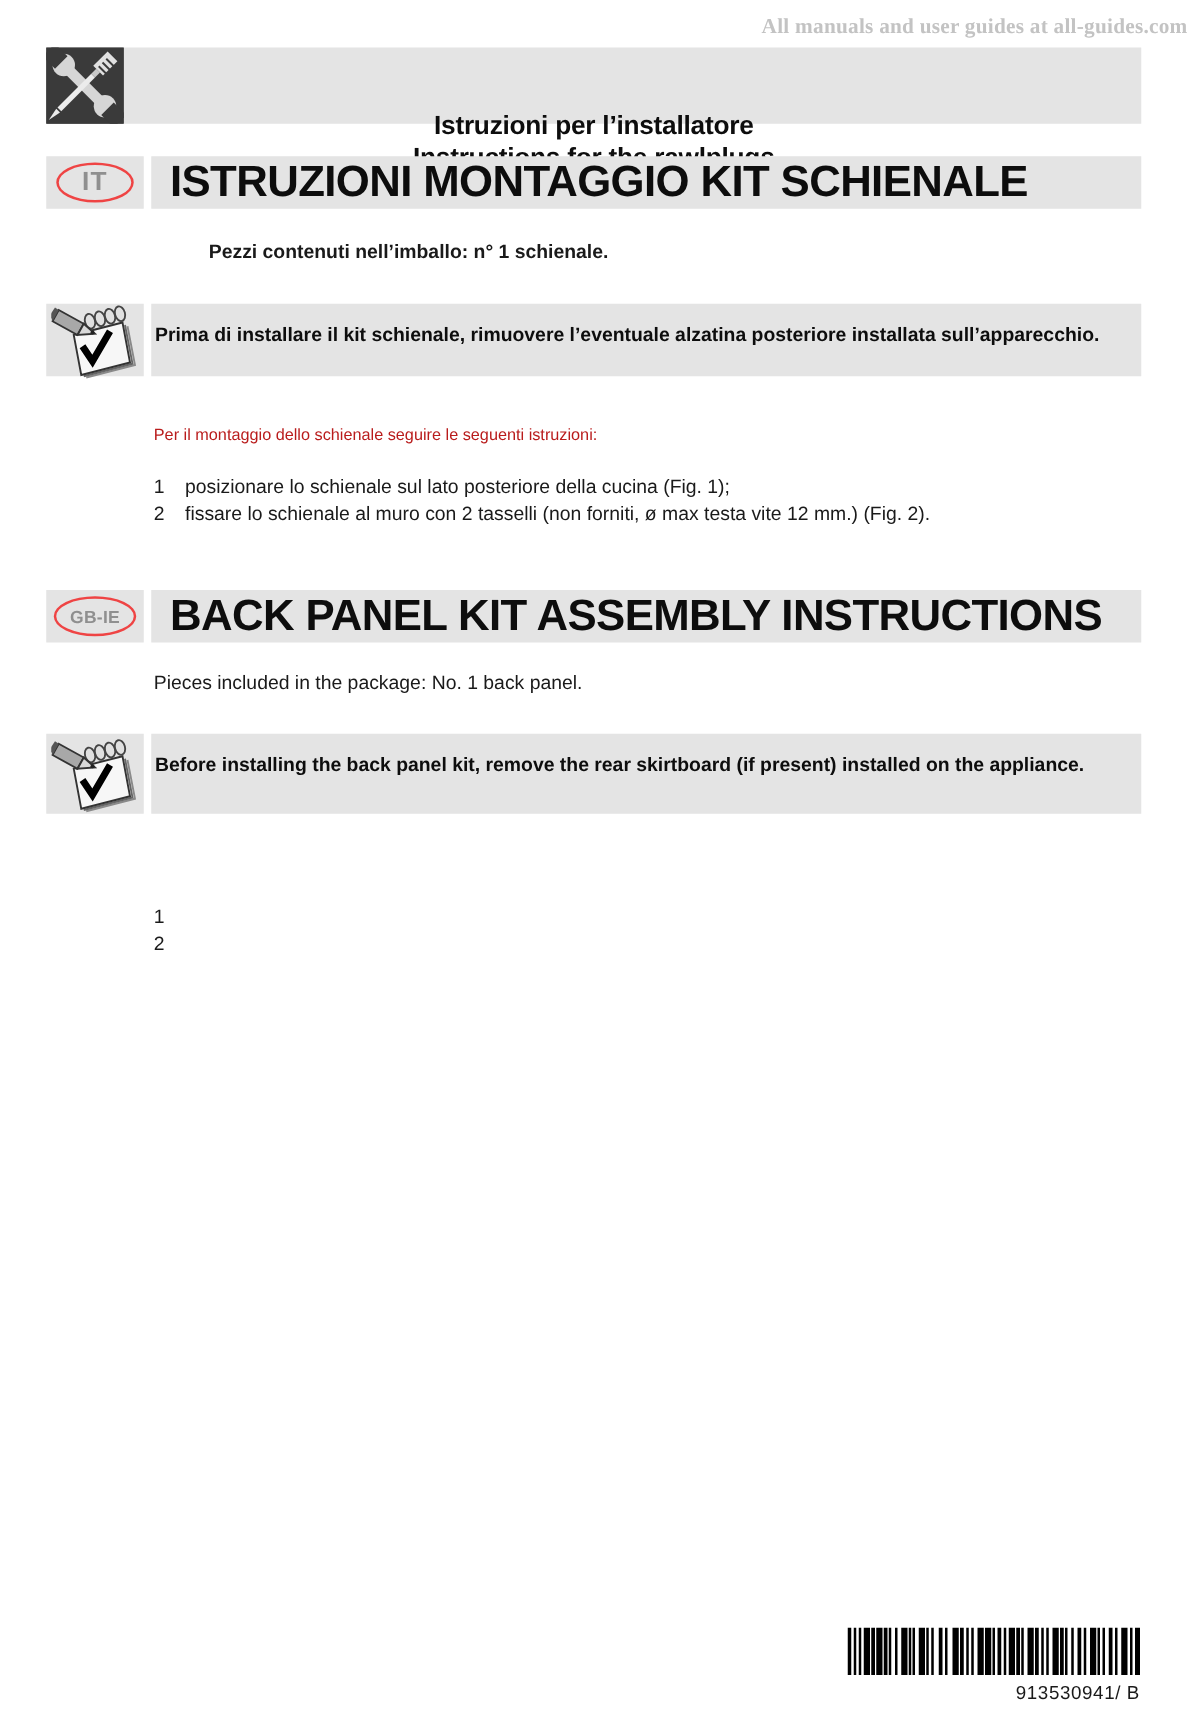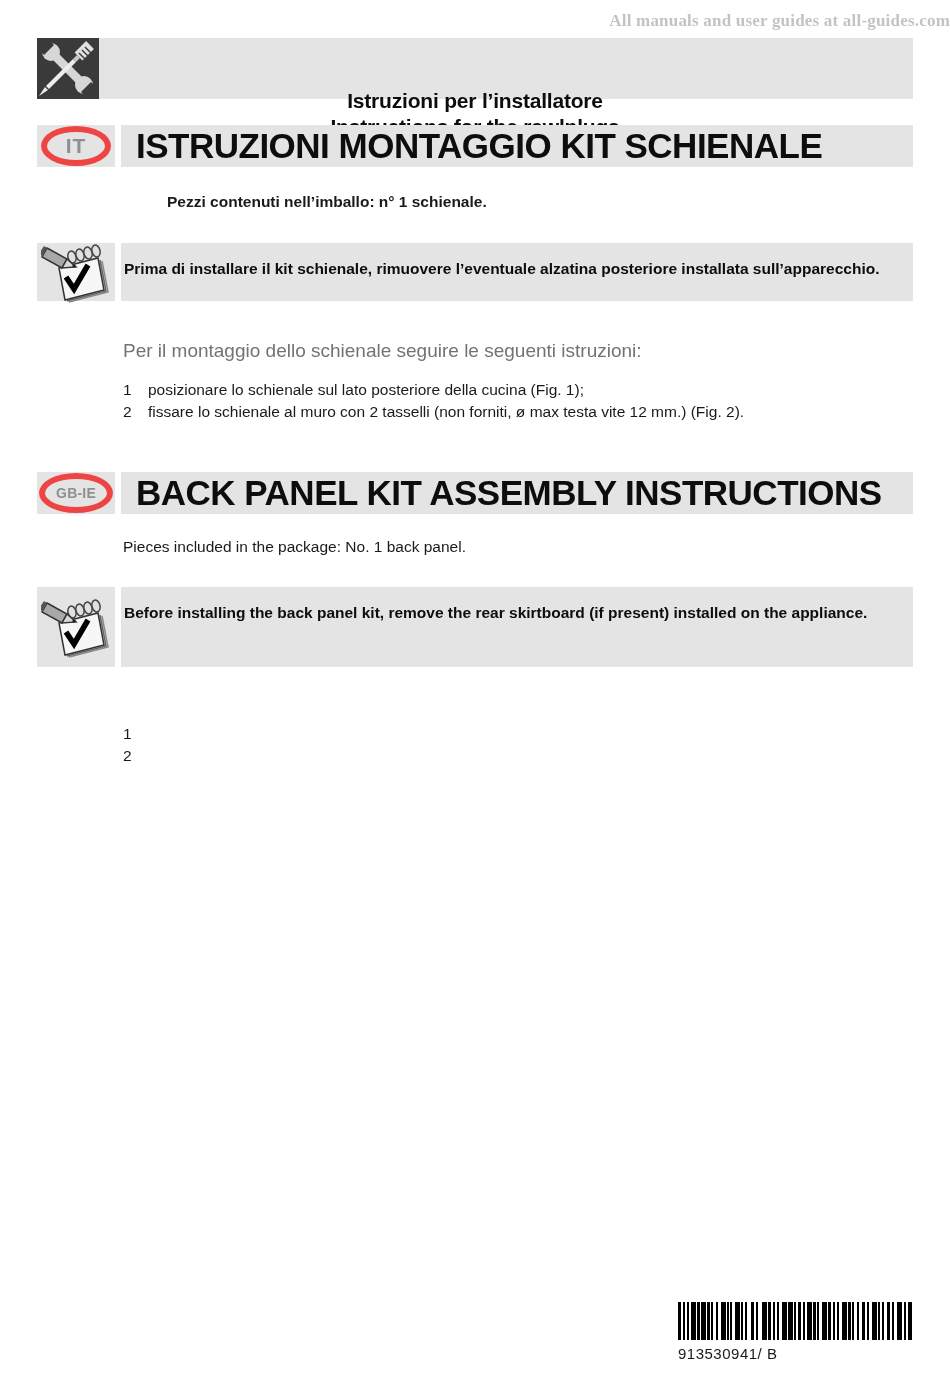--- a/index.html
+++ b/index.html
@@ -25,57 +25,57 @@
   }
   
   .sec-head { position:absolute; left:37px; width:876px; height:42px; }
   #sec-it { top:125px; }
   #sec-gb { top:472px; }
   .badge-block {
     position:absolute; left:0; top:0; width:78px; height:42px; background:#e4e4e4;
     display:flex; align-items:center; justify-content:center;
   }
   .badge {
-    border:6px solid #ef4444; border-radius:50%; color:#8f8f8f; font-weight:bold;
+    border:2px solid #ef4444; border-radius:50%; color:#8f8f8f; font-weight:bold;
     display:flex; align-items:center; justify-content:center; background:transparent;
   }
   .badge.it { width:58px; height:28px; font-size:21px; letter-spacing:1px; }
   .badge.gb { width:62px; height:28px; font-size:14px; letter-spacing:0.2px; }
   .title-bar {
     position:absolute; left:84px; right:0; top:0; bottom:0; background:#e4e4e4;
     display:flex; align-items:center; font-weight:bold; font-size:35px;
     letter-spacing:-0.5px; color:#0d0d0d; padding-left:15px;
   }
   
   .pkg-line { position:absolute; left:123px; font-size:15.5px; color:#1a1a1a; }
   #pkg-it { top:193px; font-weight:bold;margin-left:44px; }
   #pkg-gb { top:538px; }
   
   .note { position:absolute; left:37px; width:876px; }
   #note-it { top:243px; height:58px; }
-  #note-gb { top:587px; height:80px; }
+  #note-gb { top:587px; height:64px; }
   .icon-block {
     position:absolute; left:0; top:0; width:78px; height:100%; background:#e4e4e4;
     display:flex; align-items:center; justify-content:center;
   }
   .note-bar {
     position:absolute; left:84px; right:0; top:0; bottom:0; background:#e4e4e4;
     box-sizing:border-box; padding:12px 8px 0 3px;
     font-weight:bold; font-size:15.5px; line-height:27px; text-align:justify; color:#0d0d0d;
   }
-  .intro { position:absolute; left:123px; font-size:19px; color:#737373; }
+  .intro { position:absolute; left:123px; font-size:13px; color:#b91c1c; }
   #intro-it { top:340px; }
   #intro-gb { top:685px; }
   .steps { position:absolute; left:123px; width:792px; font-size:15.5px; color:#1a1a1a; }
   #steps-it { top:379px; }
   #steps-gb { top:723px; }
   .step { display:flex; line-height:22px; }
   .step .num { width:25px; flex:0 0 25px; }
   
-  .barcode-wrap { position:absolute; left:678px; top:1302px; width:234px; text-align:left; }
+  .barcode-wrap { position:absolute; left:678px; top:1302px; width:234px; text-align:right; }
   .barcode-text { font-size:15px; color:#1a1a1a; margin-top:1px; letter-spacing:0.5px; }
 </style>
 </head>
 <body>
 
 <div class="page">
 
   <div class="watermark">All manuals and user guides at all-guides.com</div>
 
   <div class="header">

